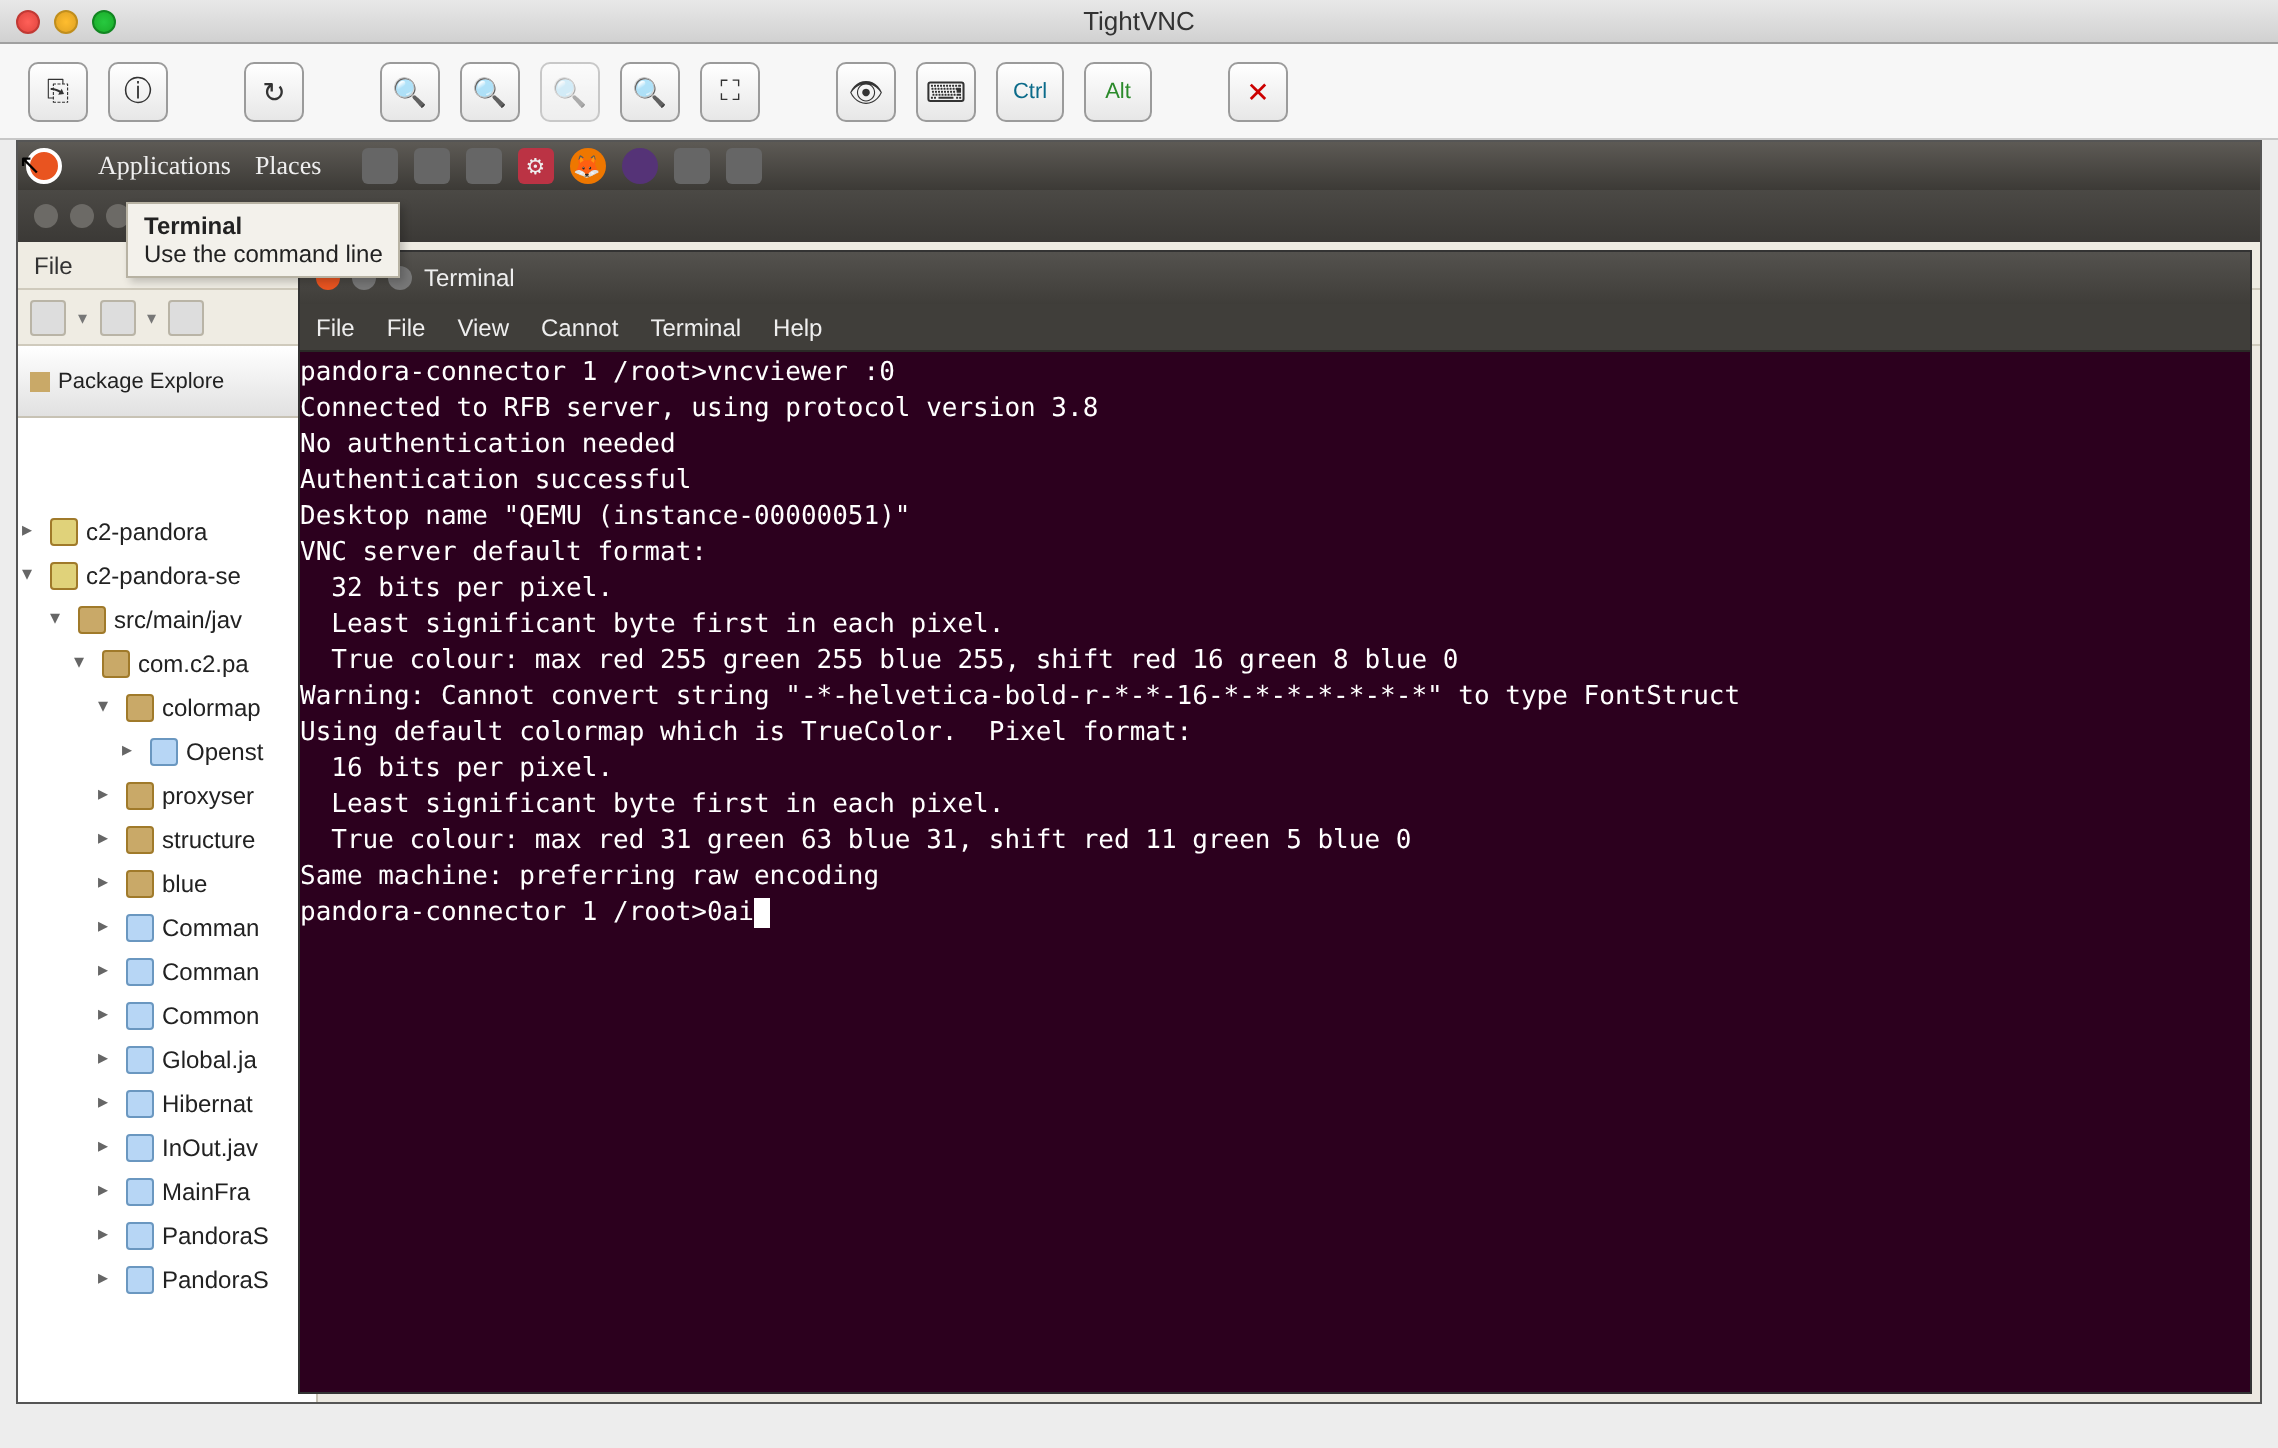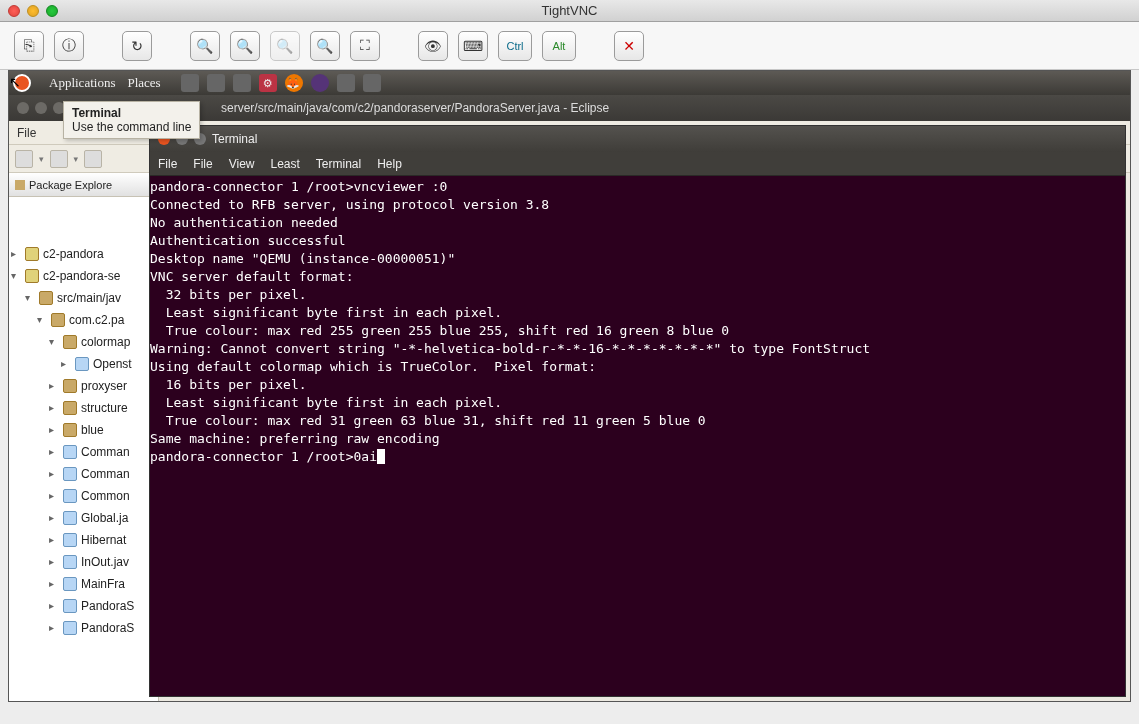--- a/index.html
+++ b/index.html
@@ -35,21 +35,21 @@
 
 
 .eclipse { position:absolute; left:0; top:24px; right:0; bottom:0; background:#ece9e1; }
 .eclipse-title { height:26px; background:linear-gradient(#4b4945,#3b3936); display:flex; align-items:center; padding:0 8px; color:#ddd; font-size:12px;}
 .eclipse-title .wbtn { width:12px;height:12px;border-radius:50%;background:#6c6a66;margin-right:6px;}
 .eclipse-menu { height:24px; background:#efece3; border-bottom:1px solid #cfcabc; display:flex; align-items:center; padding:0 8px; font-size:12px; color:#333; gap:4px;}
 .eclipse-tb { height:28px; background:#efece3; border-bottom:1px solid #cfcabc; display:flex; align-items:center; padding:0 6px; gap:6px;}
 .eclipse-tb .eb { width:18px;height:18px;background:#ddd;border:1px solid #b9b4a6;border-radius:2px;}
 .eclipse-body { position:absolute; top:78px; left:0; right:0; bottom:0; display:flex;}
 .pkg { width:150px; background:#fff; border-right:1px solid #c7c2b4; font-size:12px; color:#222; overflow:hidden;}
-.pkg-title { height:24px; background:linear-gradient(#fff,#e1e1e1); border-bottom:1px solid #c7c2b4; display:flex; align-items:center; padding:11px 6px; font-size:11px; gap:4px;}
+.pkg-title { height:36px; background:linear-gradient(#fff,#e1e1e1); border-bottom:1px solid #c7c2b4; display:flex; align-items:center; padding:11px 6px; font-size:11px; gap:4px;}
 .tree { padding:6px 2px; line-height:22px; }
 .tree .node { display:flex; align-items:center; gap:4px; white-space:nowrap;}
 .tree .arr { width:10px; font-size:10px; color:#666; }
 .tree .ic { width:14px; height:14px; display:inline-block; background:#d9a94a; border:1px solid #a07a2a; border-radius:2px;}
 .tree .ic.prj { background:#e0d27a;}
 .tree .ic.pkg { background:#c9a968;}
 .tree .ic.cls { background:#b7d6f5; border-color:#6a97c0;}
 .ind1{padding-left:14px;} .ind2{padding-left:26px;} .ind3{padding-left:38px;} .ind4{padding-left:50px;}
 
 
@@ -118,21 +118,20 @@
       <span class="pi"></span>
       <span class="pi"></span>
     </div>
   </div>
 
   <div class="eclipse">
     <div class="eclipse-title">
       <span class="wbtn"></span>
       <span class="wbtn"></span>
       <span class="wbtn"></span>
-      <span style="margin-left:150px">server/src/main/java/com/c2/pandoraserver/PandoraServer.java - Eclipse</span>
     </div>
     <div class="eclipse-menu">
       <span>File</span>
     </div>
     <div class="eclipse-tb">
       <span class="eb"></span>
         <span style="font-size:9px;color:#777">▾</span>
       <span class="eb"></span>
         <span style="font-size:9px;color:#777">▾</span>
       <span class="eb"></span>
@@ -249,21 +248,21 @@
     <div class="term-title">
       <span class="wbtn"></span>
       <span class="wbtn g"></span>
       <span class="wbtn g"></span>
       <span>Terminal</span>
     </div>
     <div class="term-menu">
       <span>File</span>
       <span>File</span>
       <span>View</span>
-      <span>Least</span>
+      <span>Cannot</span>
       <span>Terminal</span>
       <span>Help</span>
     </div>
     <div class="term-body" id="termbody">pandora-connector 1 /root&gt;vncviewer :0
 Connected to RFB server, using protocol version 3.8
 No authentication needed
 Authentication successful
 Desktop name "QEMU (instance-00000051)"
 VNC server default format:
   32 bits per pixel.

